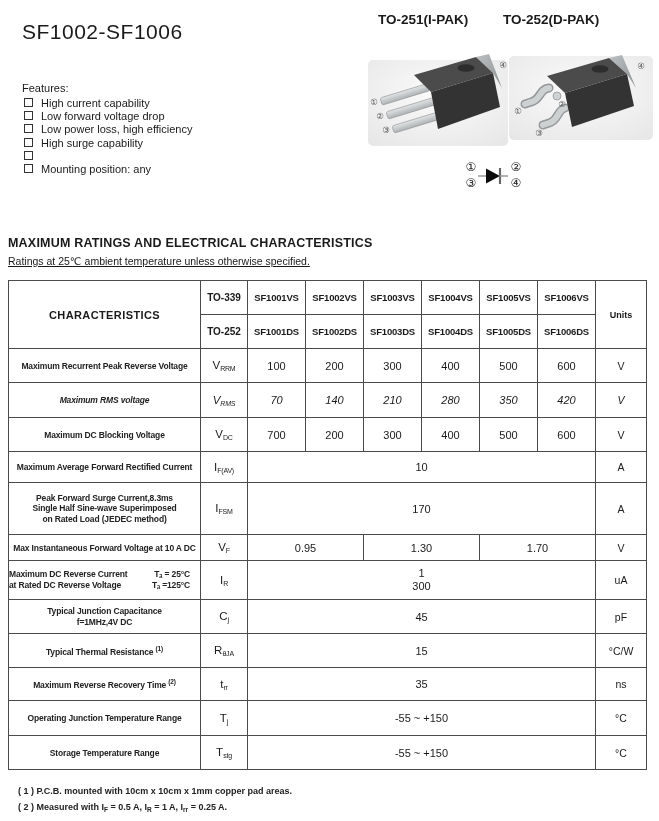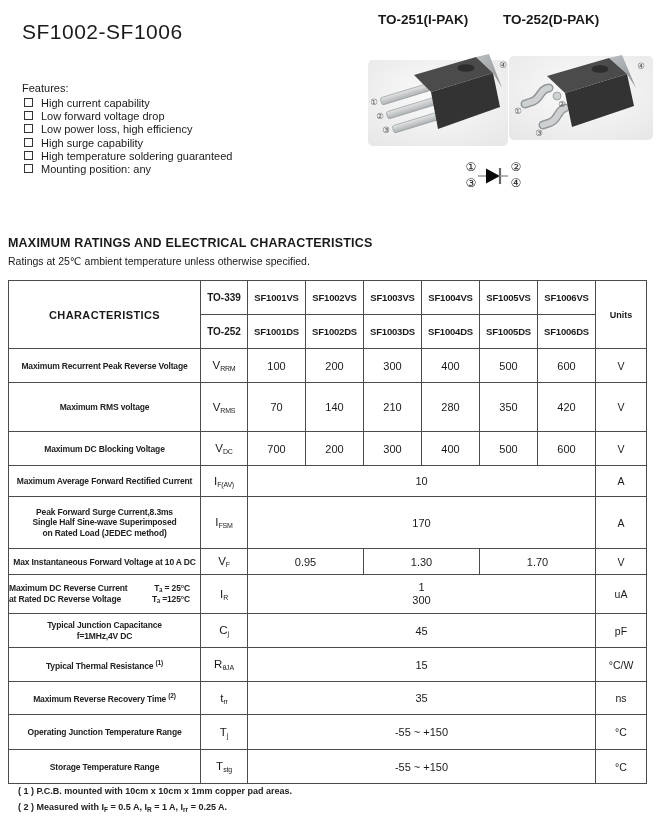--- a/index.html
+++ b/index.html
@@ -12,41 +12,41 @@
   .features-list{left:24px;top:97px;font-size:11px;line-height:13.2px;}
   .feature-item{white-space:nowrap;}
   .cb{display:inline-block;width:7px;height:7px;border:1px solid #333;margin-right:8px;
       vertical-align:0px;}
 
   .pkg-title{font-size:13.5px;font-weight:700;top:12px;text-align:left;width:140px;}
   .pkg-title.p1{left:378px;}
   .pkg-title.p2{left:503px;}
 
   .section-title{left:8px;top:236px;font-size:12.5px;font-weight:700;letter-spacing:.2px;}
-  .section-sub{left:8px;top:255px;font-size:10.5px;}
+  .section-sub{left:8px;top:255px;font-size:10.5px;text-decoration:underline;}
 
   table.ratings{position:absolute;left:8px;top:280px;border-collapse:collapse;
       table-layout:fixed;width:638px;}
   table.ratings td{border:1px solid #4a4a4a;text-align:center;vertical-align:middle;
       padding:0;overflow:hidden;}
   td.c-char{font-size:11px;font-weight:700;letter-spacing:.4px;}
   td.c-pkg{font-size:10px;font-weight:700;}
   td.c-part{font-size:9.5px;font-weight:700;letter-spacing:-.2px;margin-left:48px;}
   td.c-units{font-size:9px;font-weight:700;}
   td.lbl{text-align:left;padding-left:4px;font-size:8.5px;font-weight:700;
       letter-spacing:-.15px;color:#222;}
   td.lbl .ln{line-height:10.5px;}
   td.lbl .cond-row{display:flex;justify-content:space-between;padding-right:10px;line-height:11px;}
   .sup{font-size:6.5px;vertical-align:4px;font-weight:700;}
   td.sym{font-size:11.5px;}
   .sub{font-size:7px;vertical-align:-2px;letter-spacing:-.2px;}
   td.val{font-size:11px;}
   td.val .vline{line-height:13px;}
   td.unit{font-size:10.5px;}
-  tr.hh{height:34px;} tr.r1{height:34px;} tr.r2{height:49px;} tr.r3{height:34px;}
+  tr.hh{height:34px;} tr.r1{height:34px;} tr.r2{height:35px;font-style:italic;} tr.r3{height:34px;}
   tr.r4{height:31px;} tr.r5{height:52px;} tr.r6{height:26px;} tr.r7{height:39px;}
   tr.r8{height:34px;} tr.r9{height:34px;} tr.r10{height:33px;} tr.r11{height:35px;}
   tr.r12{height:34px;}
 
   .footnotes{left:18px;top:783px;font-size:9px;font-weight:700;color:#222;line-height:16px;}
   .fsub{font-size:6.5px;vertical-align:-2px;font-weight:700;}
 
   svg text{font-family:"Liberation Sans","DejaVu Sans",sans-serif;}
   .pin-label{font-size:8.5px;fill:#555;}
   .diode-pin{font-size:12px;fill:#222;}
@@ -55,21 +55,21 @@
 <body>
 
 <div class="abs part-title">SF1002-SF1006</div>
 <div class="abs features-title">Features:</div>
 
 <div class="abs features-list">
   <div class="feature-item"><span class="cb"></span><span>High current capability</span></div>
   <div class="feature-item"><span class="cb"></span><span>Low forward voltage drop</span></div>
   <div class="feature-item"><span class="cb"></span><span>Low power loss, high efficiency</span></div>
   <div class="feature-item"><span class="cb"></span><span>High surge capability</span></div>
-  <div class="feature-item"><span class="cb"></span><span>High temperature soldering guaranteed</span></div>
+  <div class="feature-item"><span class="cb"></span></div>
   <div class="feature-item"><span class="cb"></span><span>Mounting position: any</span></div>
 </div>
 
 <div class="abs pkg-title p1">TO-251(I-PAK)</div>
 <div class="abs pkg-title p2">TO-252(D-PAK)</div>
 
 <svg class="abs" style="left:366px;top:42px;" width="144" height="106" viewBox="0 0 144 106">
   <defs>
     <radialGradient id="gbg1" cx="50%" cy="40%" r="75%">
       <stop offset="0%" stop-color="#fbfbfb"></stop>

